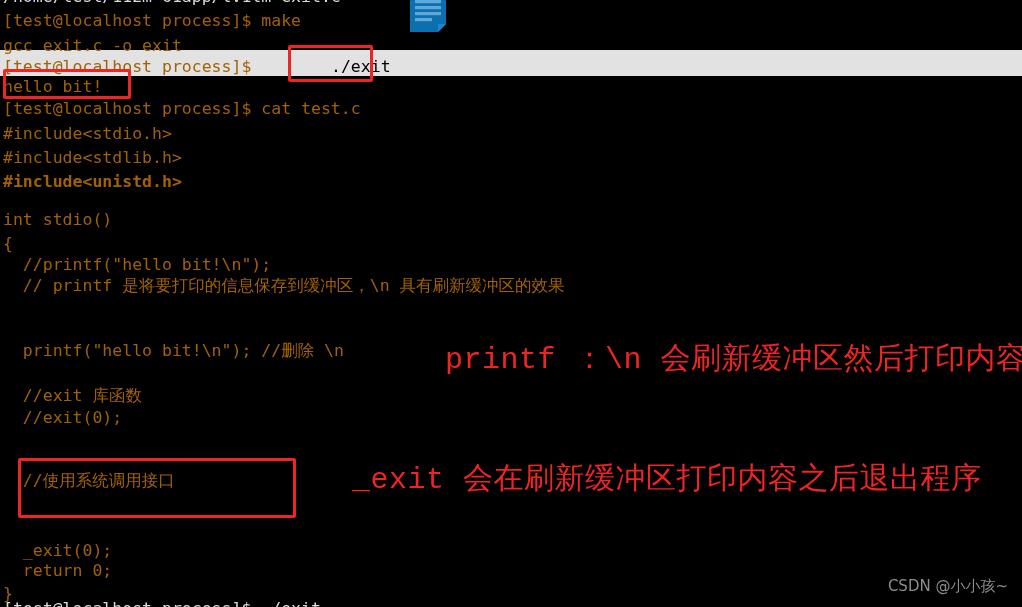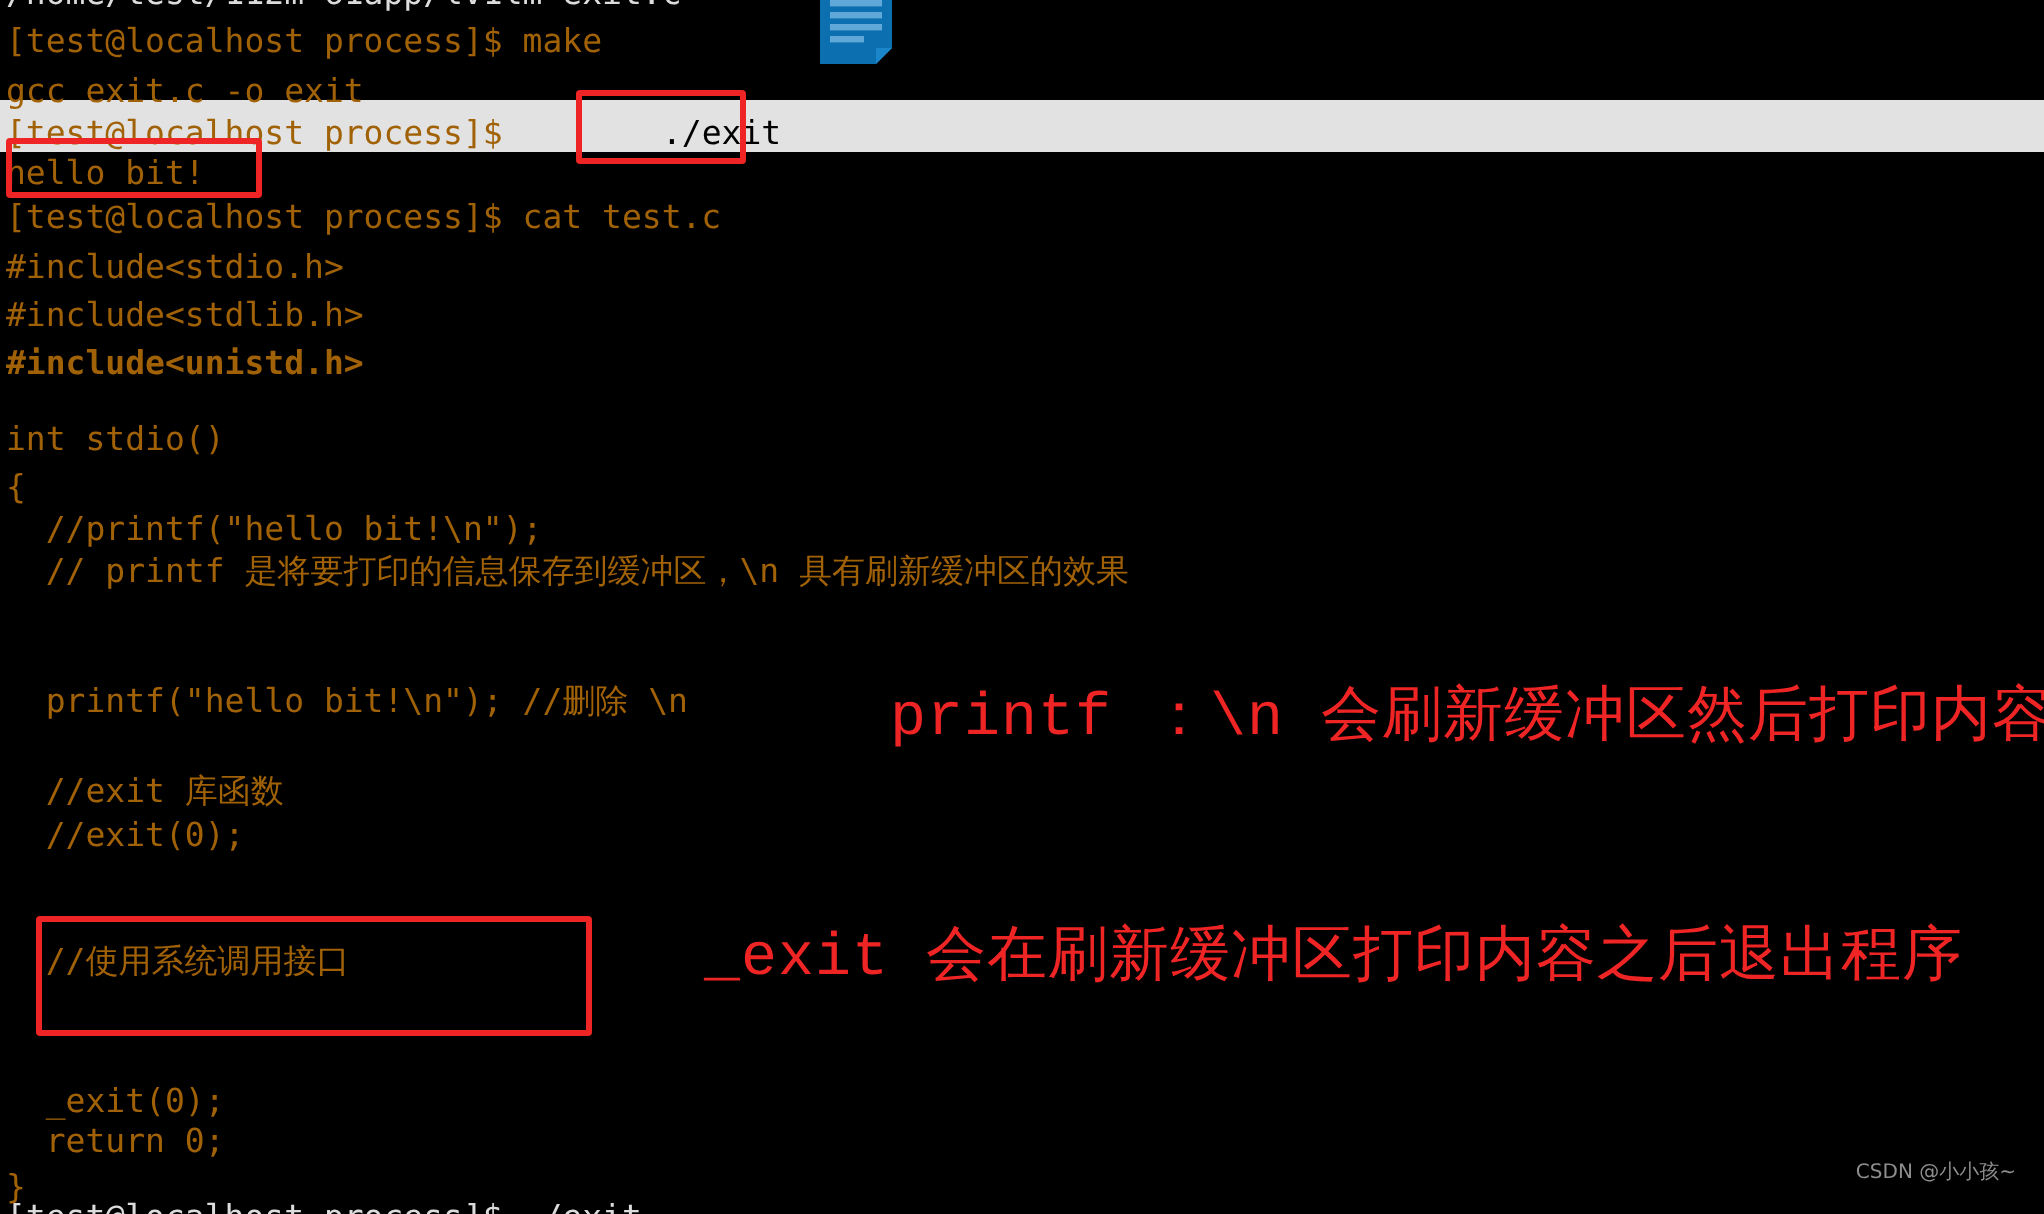--- a/index.html
+++ b/index.html
@@ -83,21 +83,21 @@
     height: 38px;
   }
 
   
   #watermark {
     position: absolute;
     right: 14px;
     bottom: 8px;
     color: #8d8d8d;
     font-family: "DejaVu Sans", "Liberation Sans", sans-serif;
-    font-size: 10px;
+    font-size: 15px;
     white-space: pre;
   }
 </style>
 </head>
 <body>
 
 <div id="terminal">
 
   <div class="tline cut-top">/home/test/112m-61app/lv1lm-exit.c</div>
 

